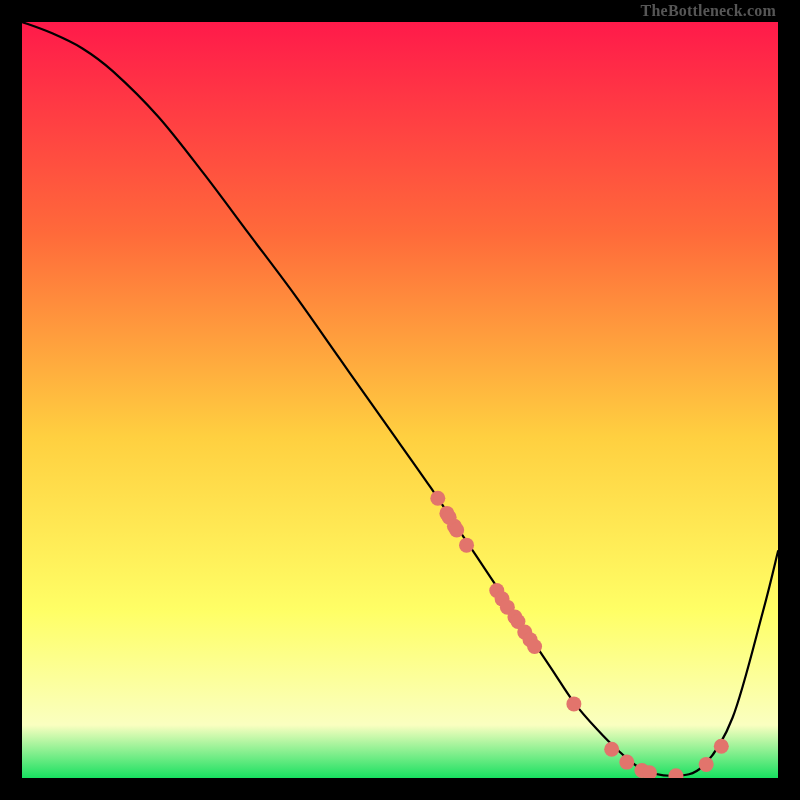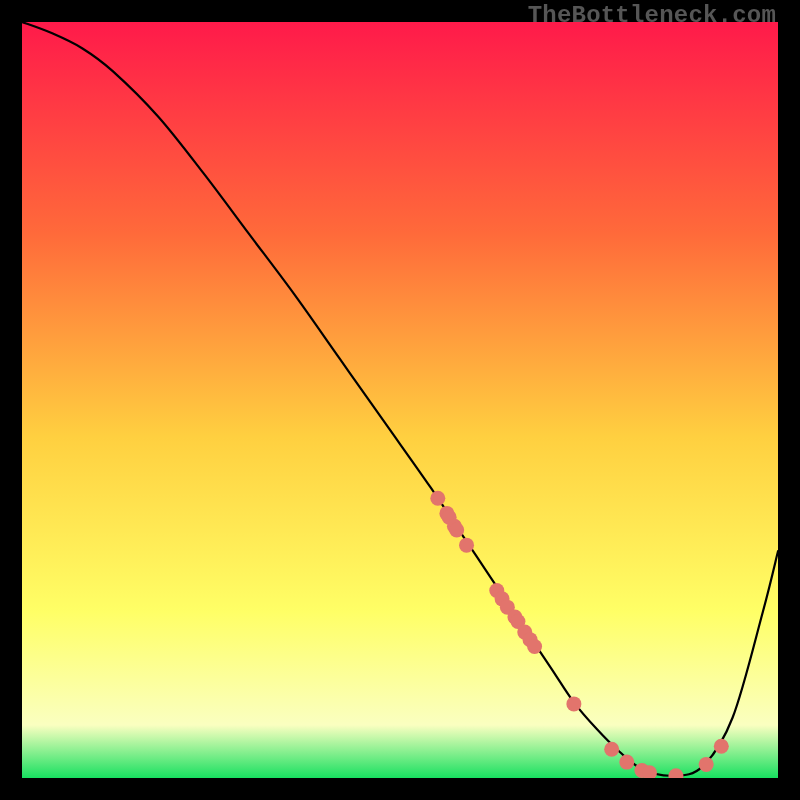--- a/index.html
+++ b/index.html
@@ -15,22 +15,22 @@
     left: 22px;
     top: 22px;
     width: 756px;
     height: 756px;
     overflow: hidden;
   }
   .watermark {
     position: absolute;
     top: 2px;
     right: 24px;
-    font-family: Liberation Mono, monospace;
-    font-size: 24px;
+    font-family: Liberation Serif, serif;
+    font-size: 16px;
     font-weight: 600;
     color: #565656;
     letter-spacing: 0.2px;
   }
   svg { display: block; }
 </style>
 </head>
 <body>
 
 <div class="container">

